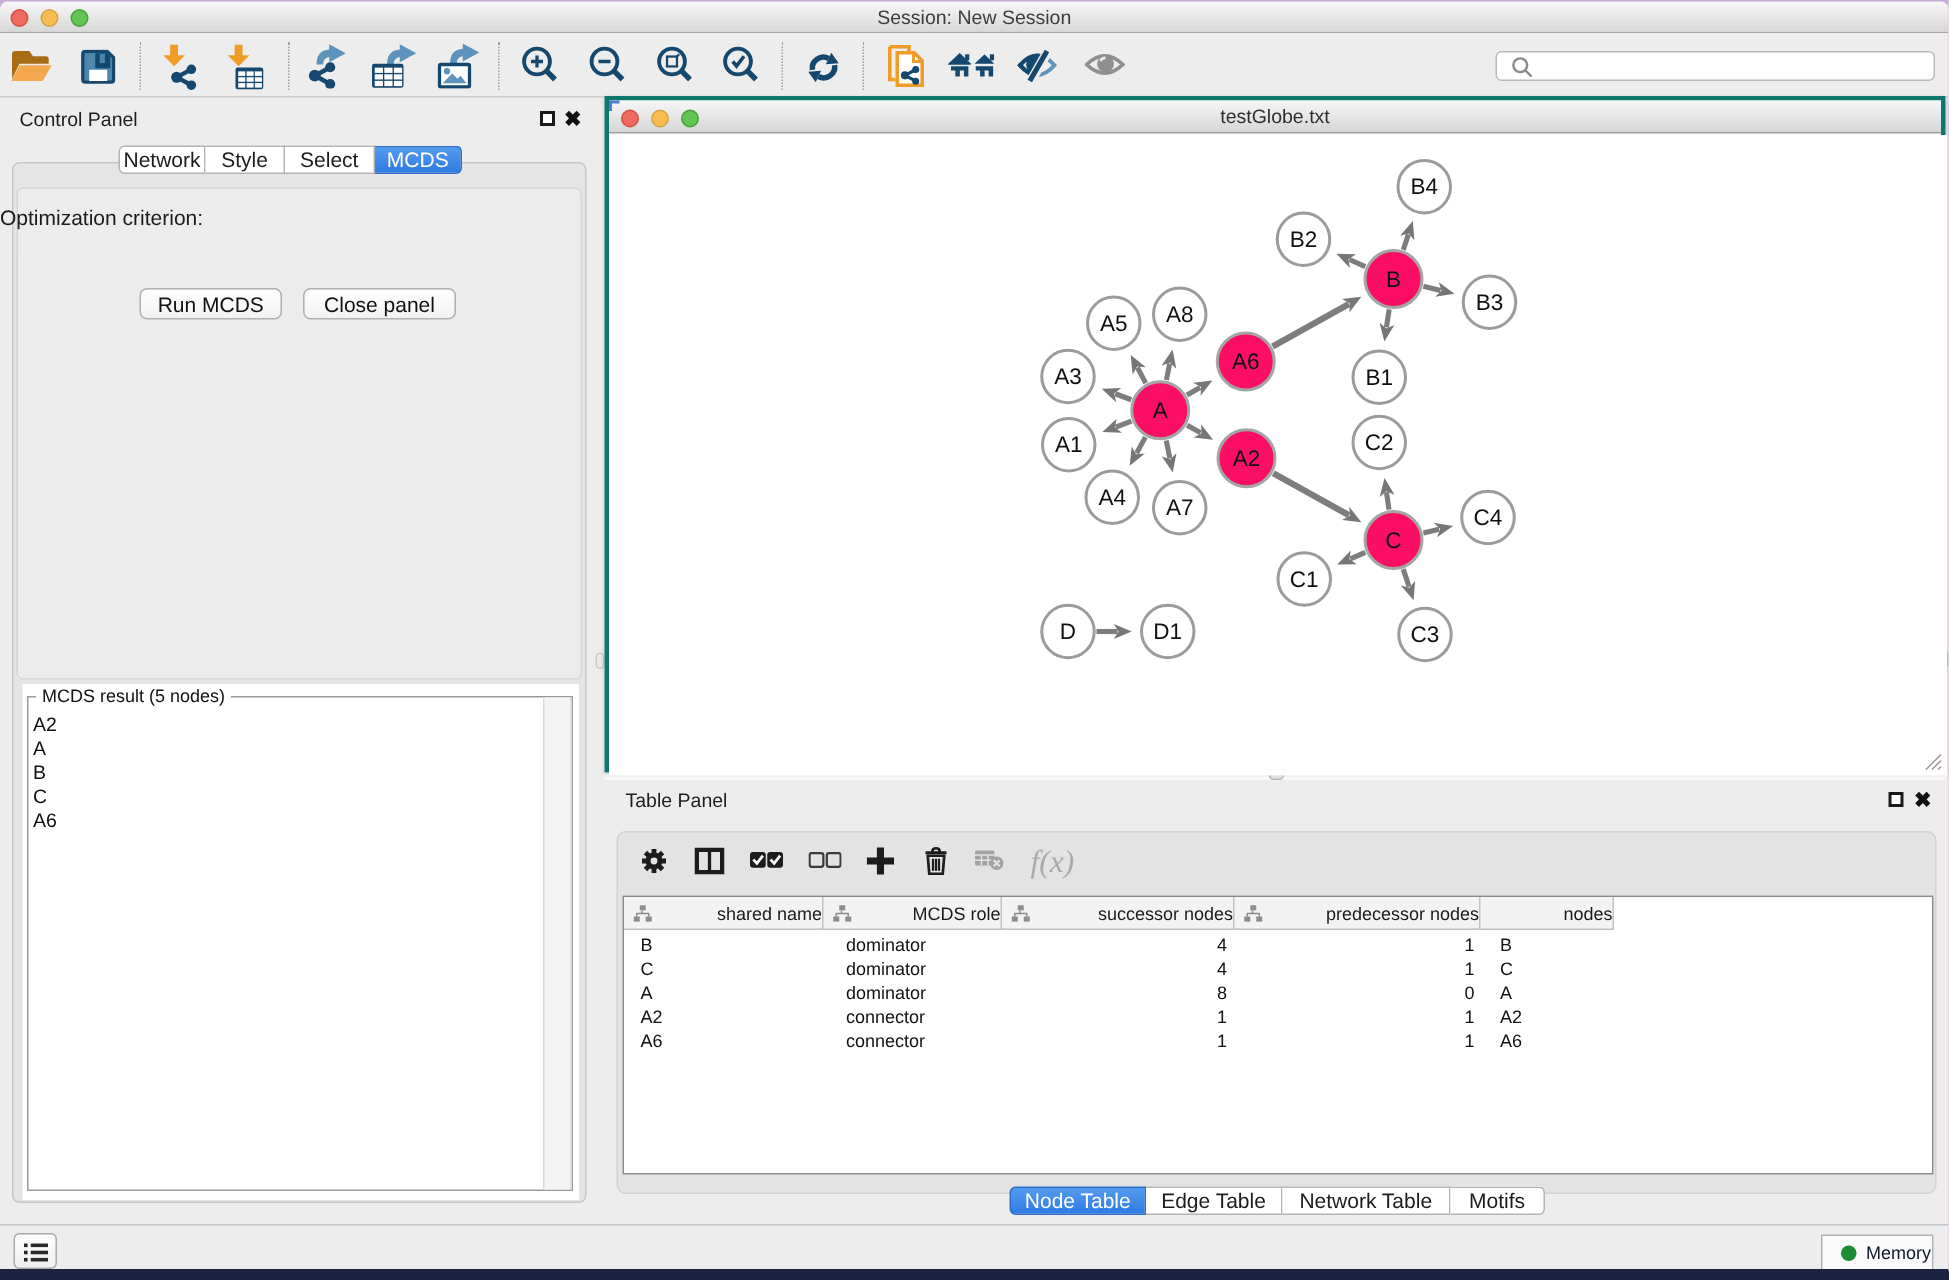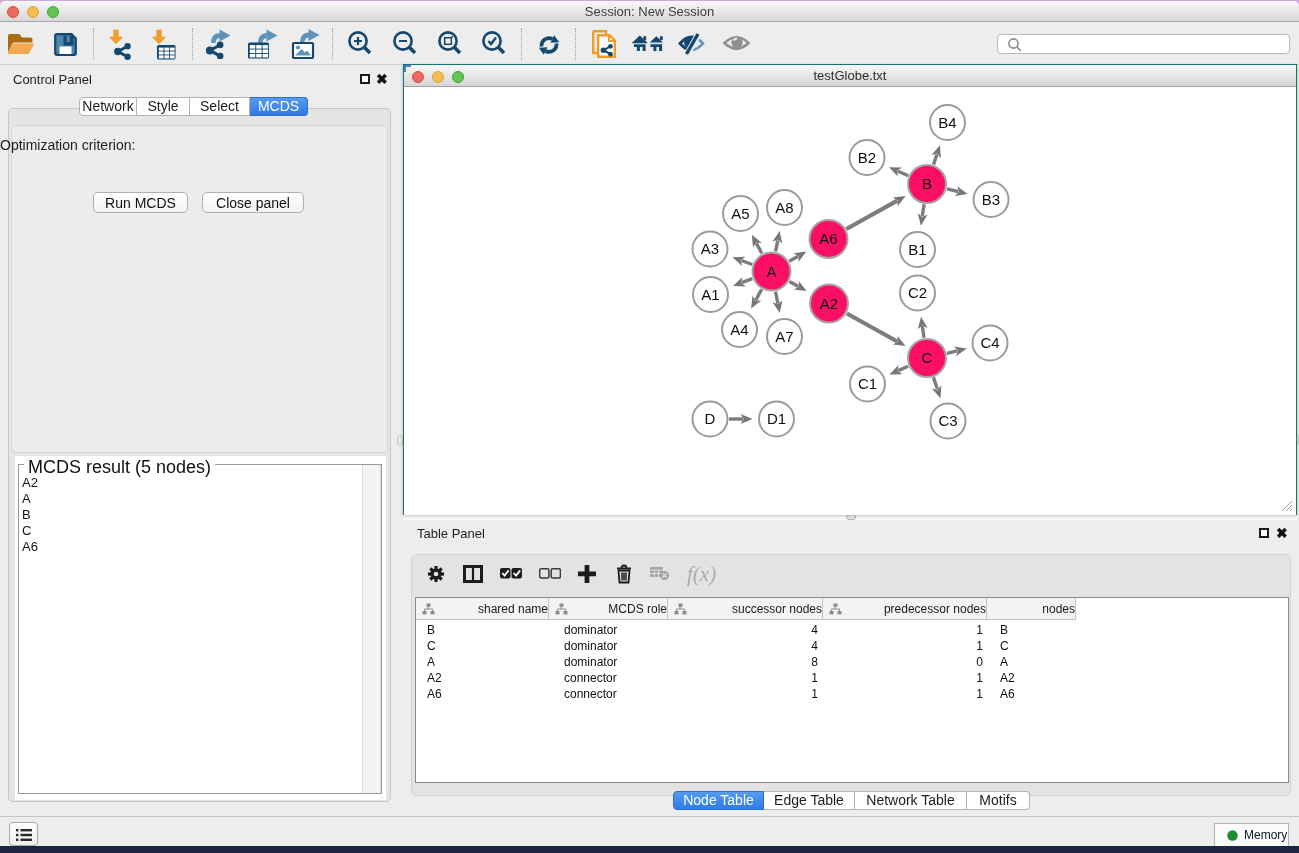--- a/index.html
+++ b/index.html
@@ -23,25 +23,25 @@
 .seg div{background:#fff;border:1px solid #b4b4b4;border-left:none;padding:0;text-align:center;line-height:17px;height:19px}
 .seg div:first-child{border-left:1px solid #b4b4b4;border-radius:4px 0 0 4px}
 .seg div:last-child{border-radius:0 4px 4px 0}
 .seg div.sel{background:linear-gradient(#559bee,#2f7be4);color:#fff;border-color:#2e6ec9}
 #optlabel{position:absolute;left:0;top:136px;width:398px;font-size:14px;color:#1c1c1c}
 #dropdown{position:absolute;left:43px;top:158px;width:311px;height:21px;background:#fff;border:1px solid #b0b0b0;border-radius:4px;font-size:14px;line-height:20px;color:#111;padding-left:11px}
 #ddbtn{position:absolute;right:-1px;top:-1px;width:20px;height:21px;border-radius:0 4px 4px 0;background:linear-gradient(#5ea1f0,#2d78e2);border:1px solid #2e6ec9}
 .btn{position:absolute;height:21px;background:linear-gradient(#ffffff,#f2f2f2);border:1px solid #b0b0b0;border-radius:5px;font-size:14px;color:#111;text-align:center;line-height:20px}
 #mcds-white{position:absolute;left:15px;top:455px;width:371px;height:344px;background:#fff}
 #fieldset{position:absolute;left:18px;top:463px;width:364px;height:330px;border:1px solid #9a9a9a}
-#fieldlegend{position:absolute;left:24px;top:456px;background:#fff;padding:0 4px;font-size:18px;color:#111}
+#fieldlegend{position:absolute;left:24px;top:456px;background:#fff;padding:0 4px;font-size:12px;color:#111}
 #mcdslist{position:absolute;left:22px;top:474px;font-size:13px;color:#111;line-height:16px}
 #sbtrack{position:absolute;left:362px;top:464px;width:19px;height:328px;background:#f4f4f4;border-left:1px solid #dcdcdc;border-right:1px solid #dcdcdc}
 
-#netwin{position:absolute;left:403px;top:63px;width:894px;height:451px;background:#fff;border:1px solid #0f766e;box-shadow:0 1px 3px rgba(0,0,0,.25)}
+#netwin{position:absolute;left:403px;top:63px;width:894px;height:451px;background:#fff;border:3px solid #0f766e;box-shadow:0 1px 3px rgba(0,0,0,.25)}
 #nettitle{position:absolute;left:0;top:0;width:100%;height:22px;background:linear-gradient(#f7f7f7,#d6d6d6);border-bottom:1px solid #a2a2a2}
 #nettitle .t1{left:8px;background:#ee6a5f;border:1px solid #d3503f;top:6px}
 #nettitle .t2{left:28px;background:#f5bd4f;border:1px solid #d6a243;top:6px}
 #nettitle .t3{left:48px;background:#61c454;border:1px solid #42a334;top:6px}
 #netname{position:absolute;top:3px;left:0;width:100%;text-align:center;font-size:13px;color:#2e2e2e}
 #netcanvas{position:absolute;left:0;top:23px;width:892px;height:427px;background:#fff}
 
 #tp-title{position:absolute;left:417px;top:525px;font-size:13px;color:#1e1e1e}
 #tp-panel{position:absolute;left:411px;top:553px;width:880px;height:242px;background:#e3e3e3;border:1px solid #d2d2d2;border-radius:6px}
 #tbl{position:absolute;left:415px;top:596px;width:874px;height:186px;background:#fff;border:1px solid #8a8a8a}

